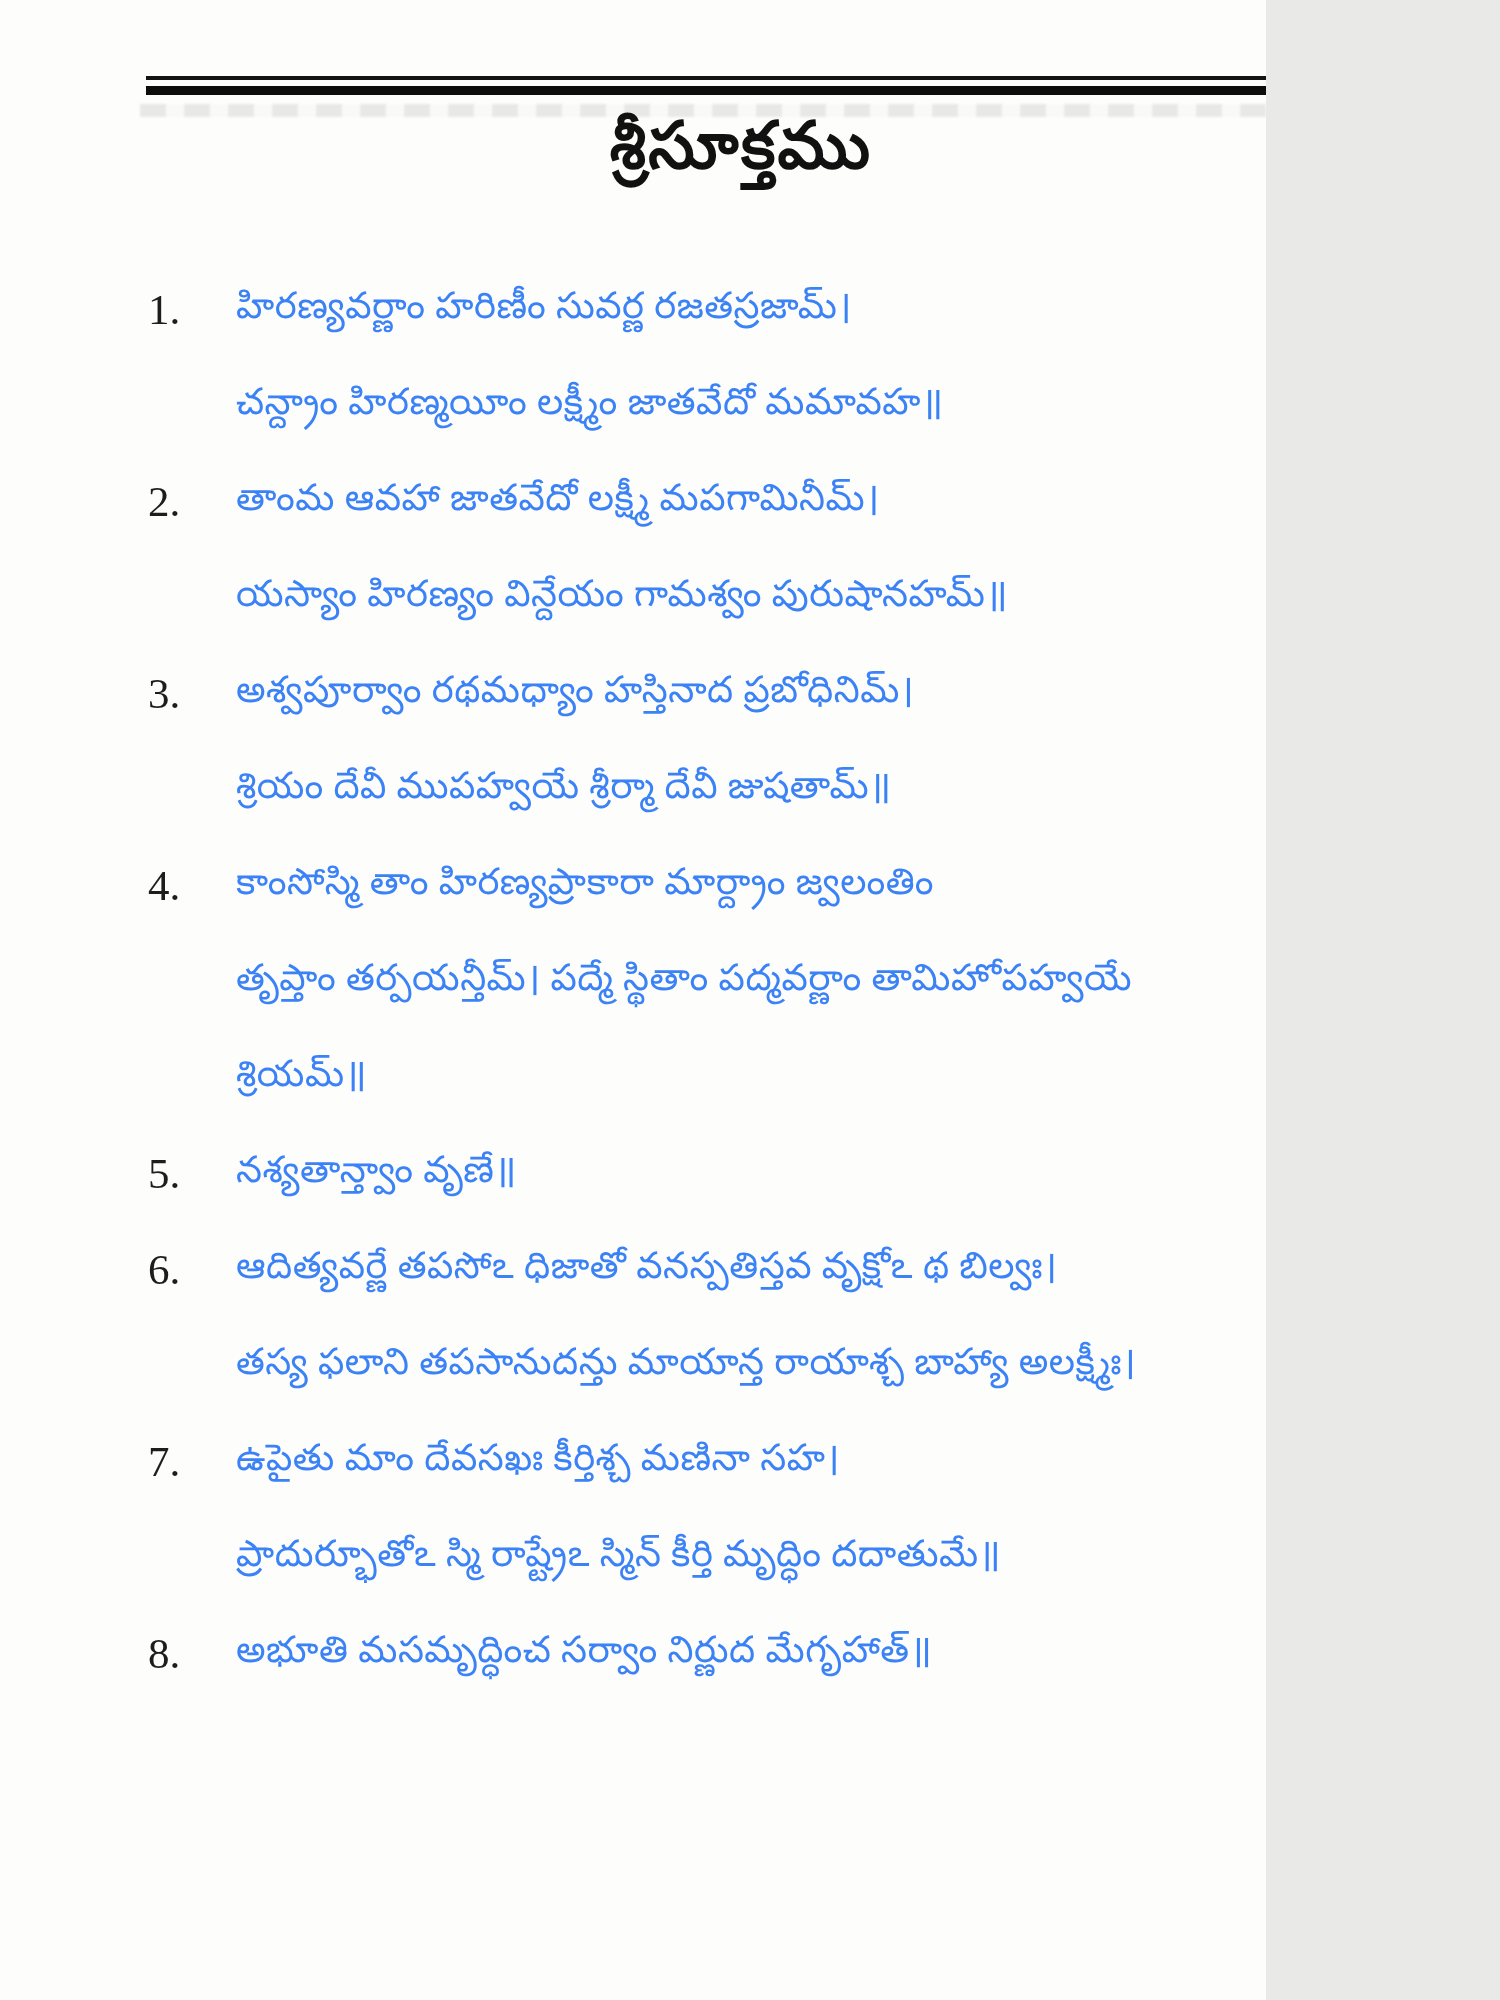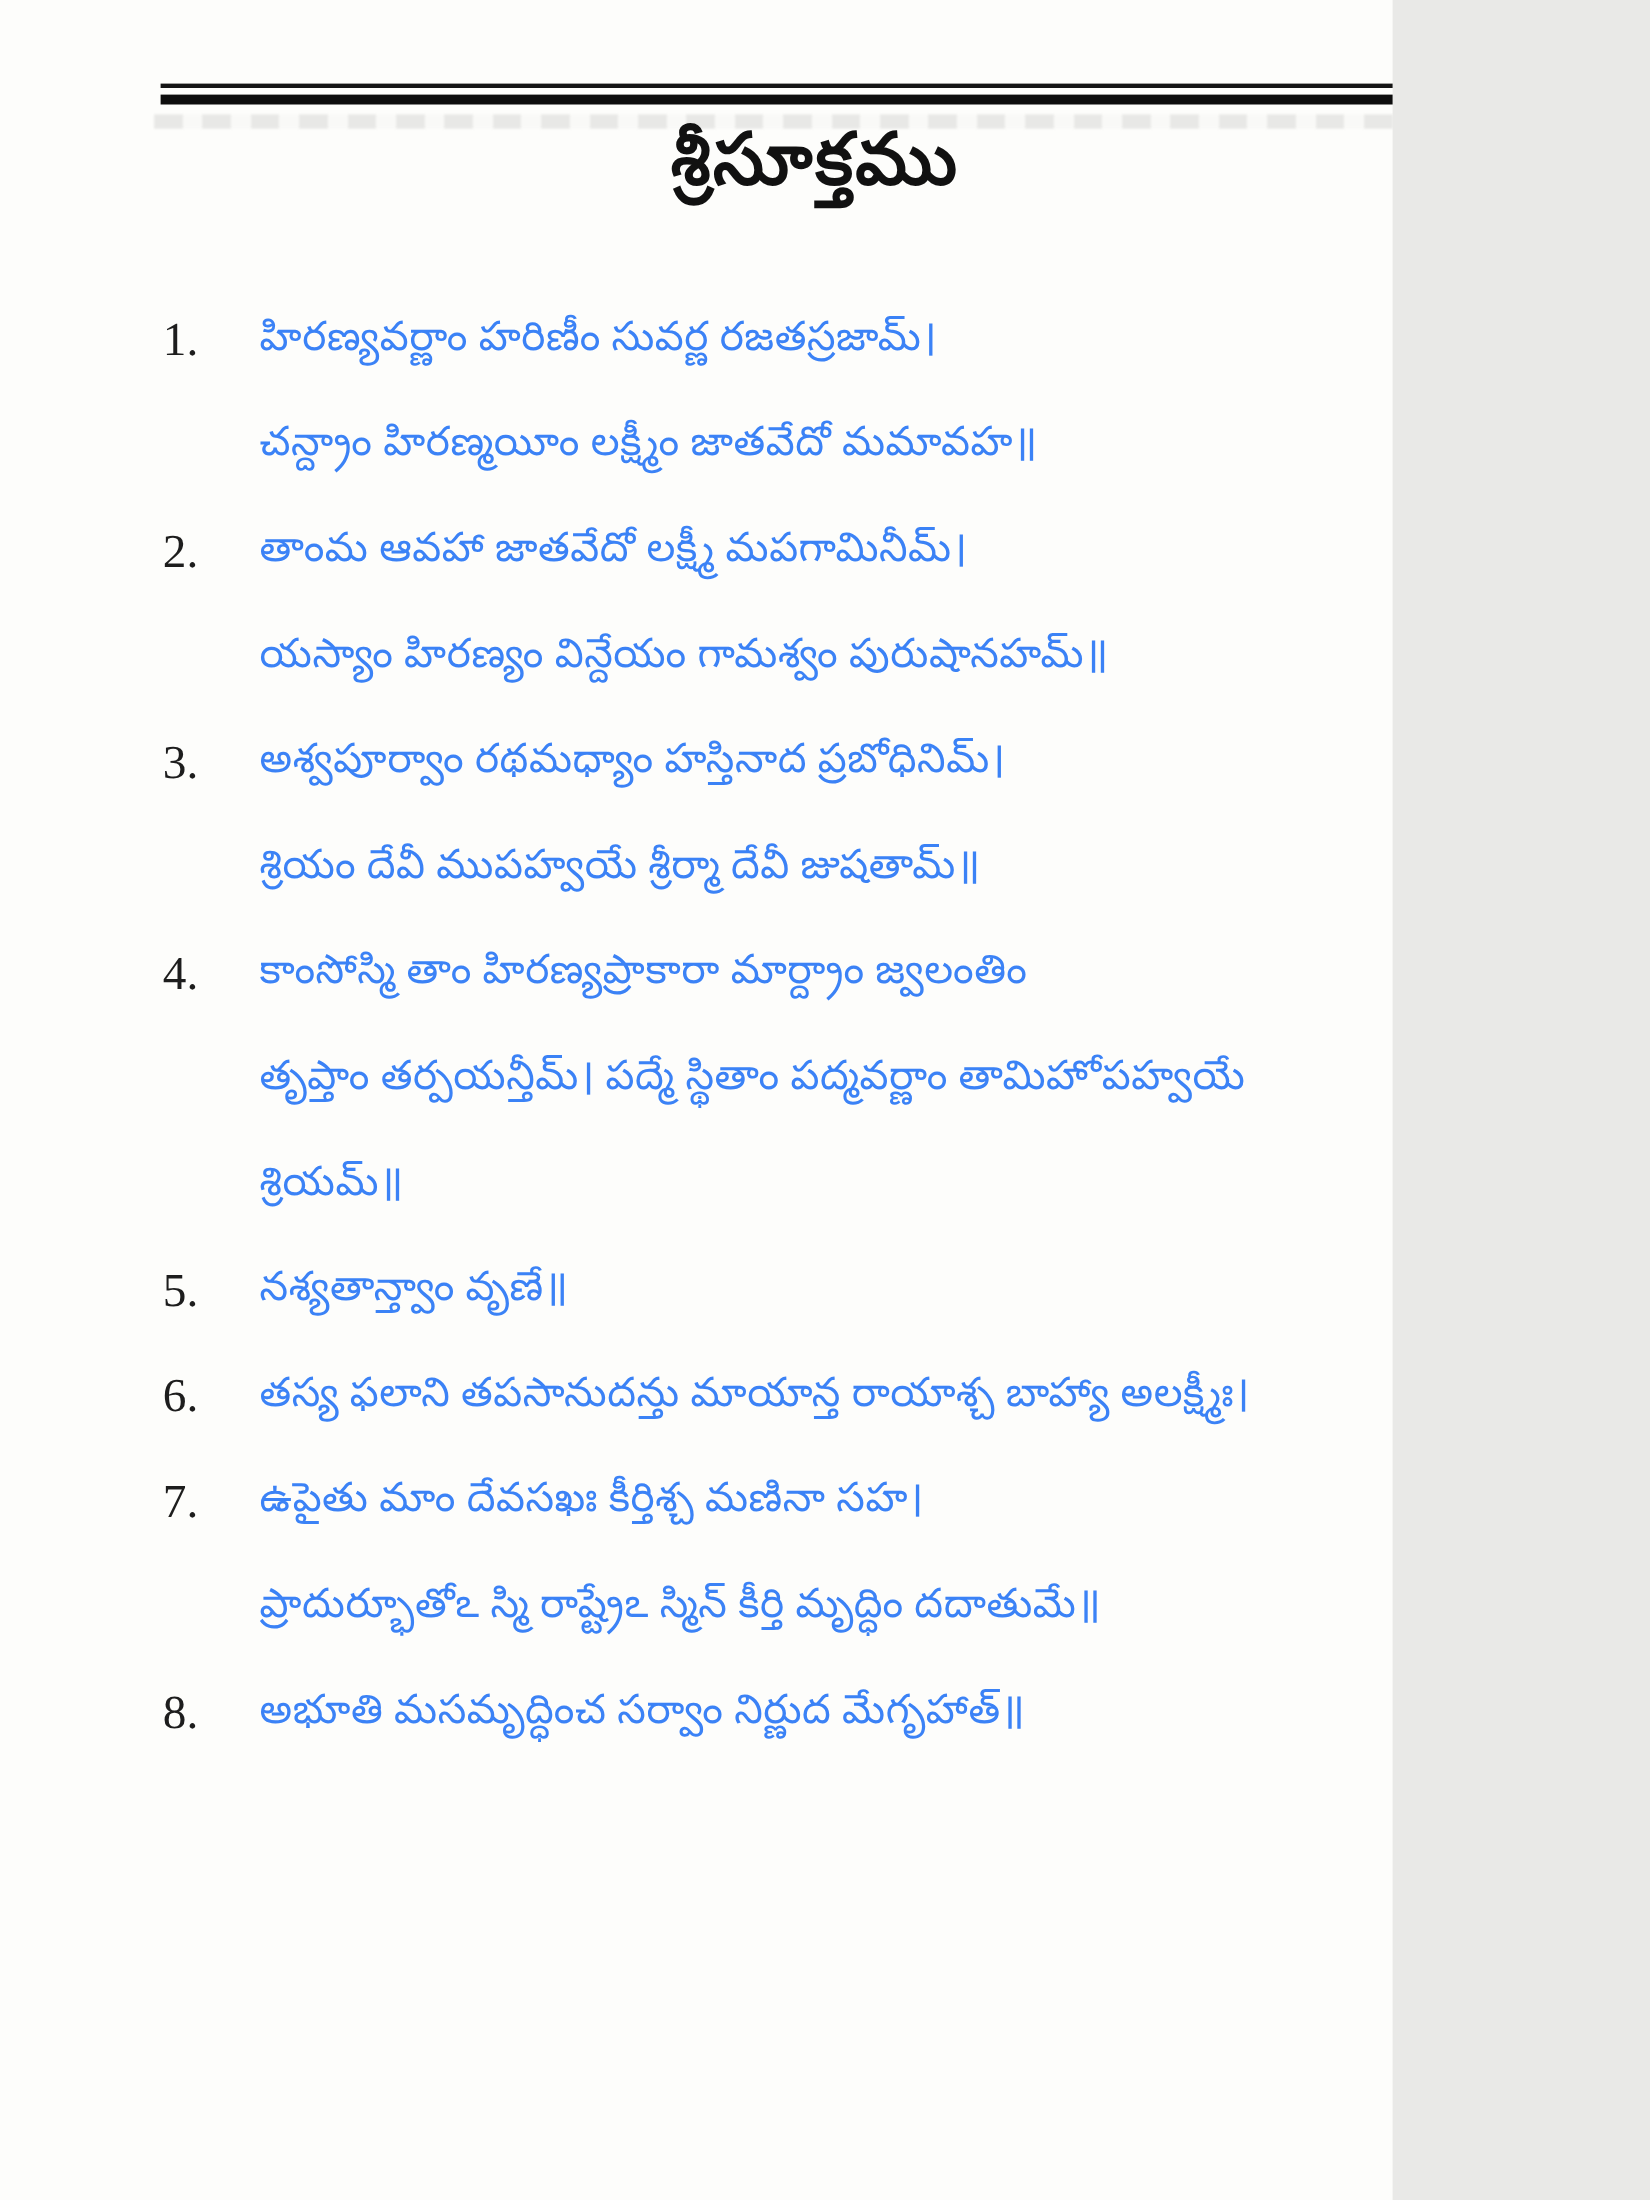--- a/index.html
+++ b/index.html
@@ -134,20 +134,21 @@
       </div>
       <div class="verse">
         <div class="verse-number">5.</div>
         <div class="verse-lines">
           <div class="verse-line">నశ్యతాన్త్వాం వృణే॥</div>
         </div>
       </div>
       <div class="verse">
         <div class="verse-number">6.</div>
         <div class="verse-lines">
+          <div class="verse-line">ఆదిత్యవర్ణే తపసోఽ ధిజాతో వనస్పతిస్తవ వృక్షోఽ థ బిల్వః।</div>
           <div class="verse-line">తస్య ఫలాని తపసానుదన్తు మాయాన్త రాయాశ్చ బాహ్యా అలక్ష్మీః।</div>
         </div>
       </div>
       <div class="verse">
         <div class="verse-number">7.</div>
         <div class="verse-lines">
           <div class="verse-line">ఉపైతు మాం దేవసఖః కీర్తిశ్చ మణినా సహ।</div>
           <div class="verse-line">ప్రాదుర్భూతోఽ స్మి రాష్ట్రేఽ స్మిన్ కీర్తి మృద్ధిం దదాతుమే॥</div>
         </div>
       </div>

